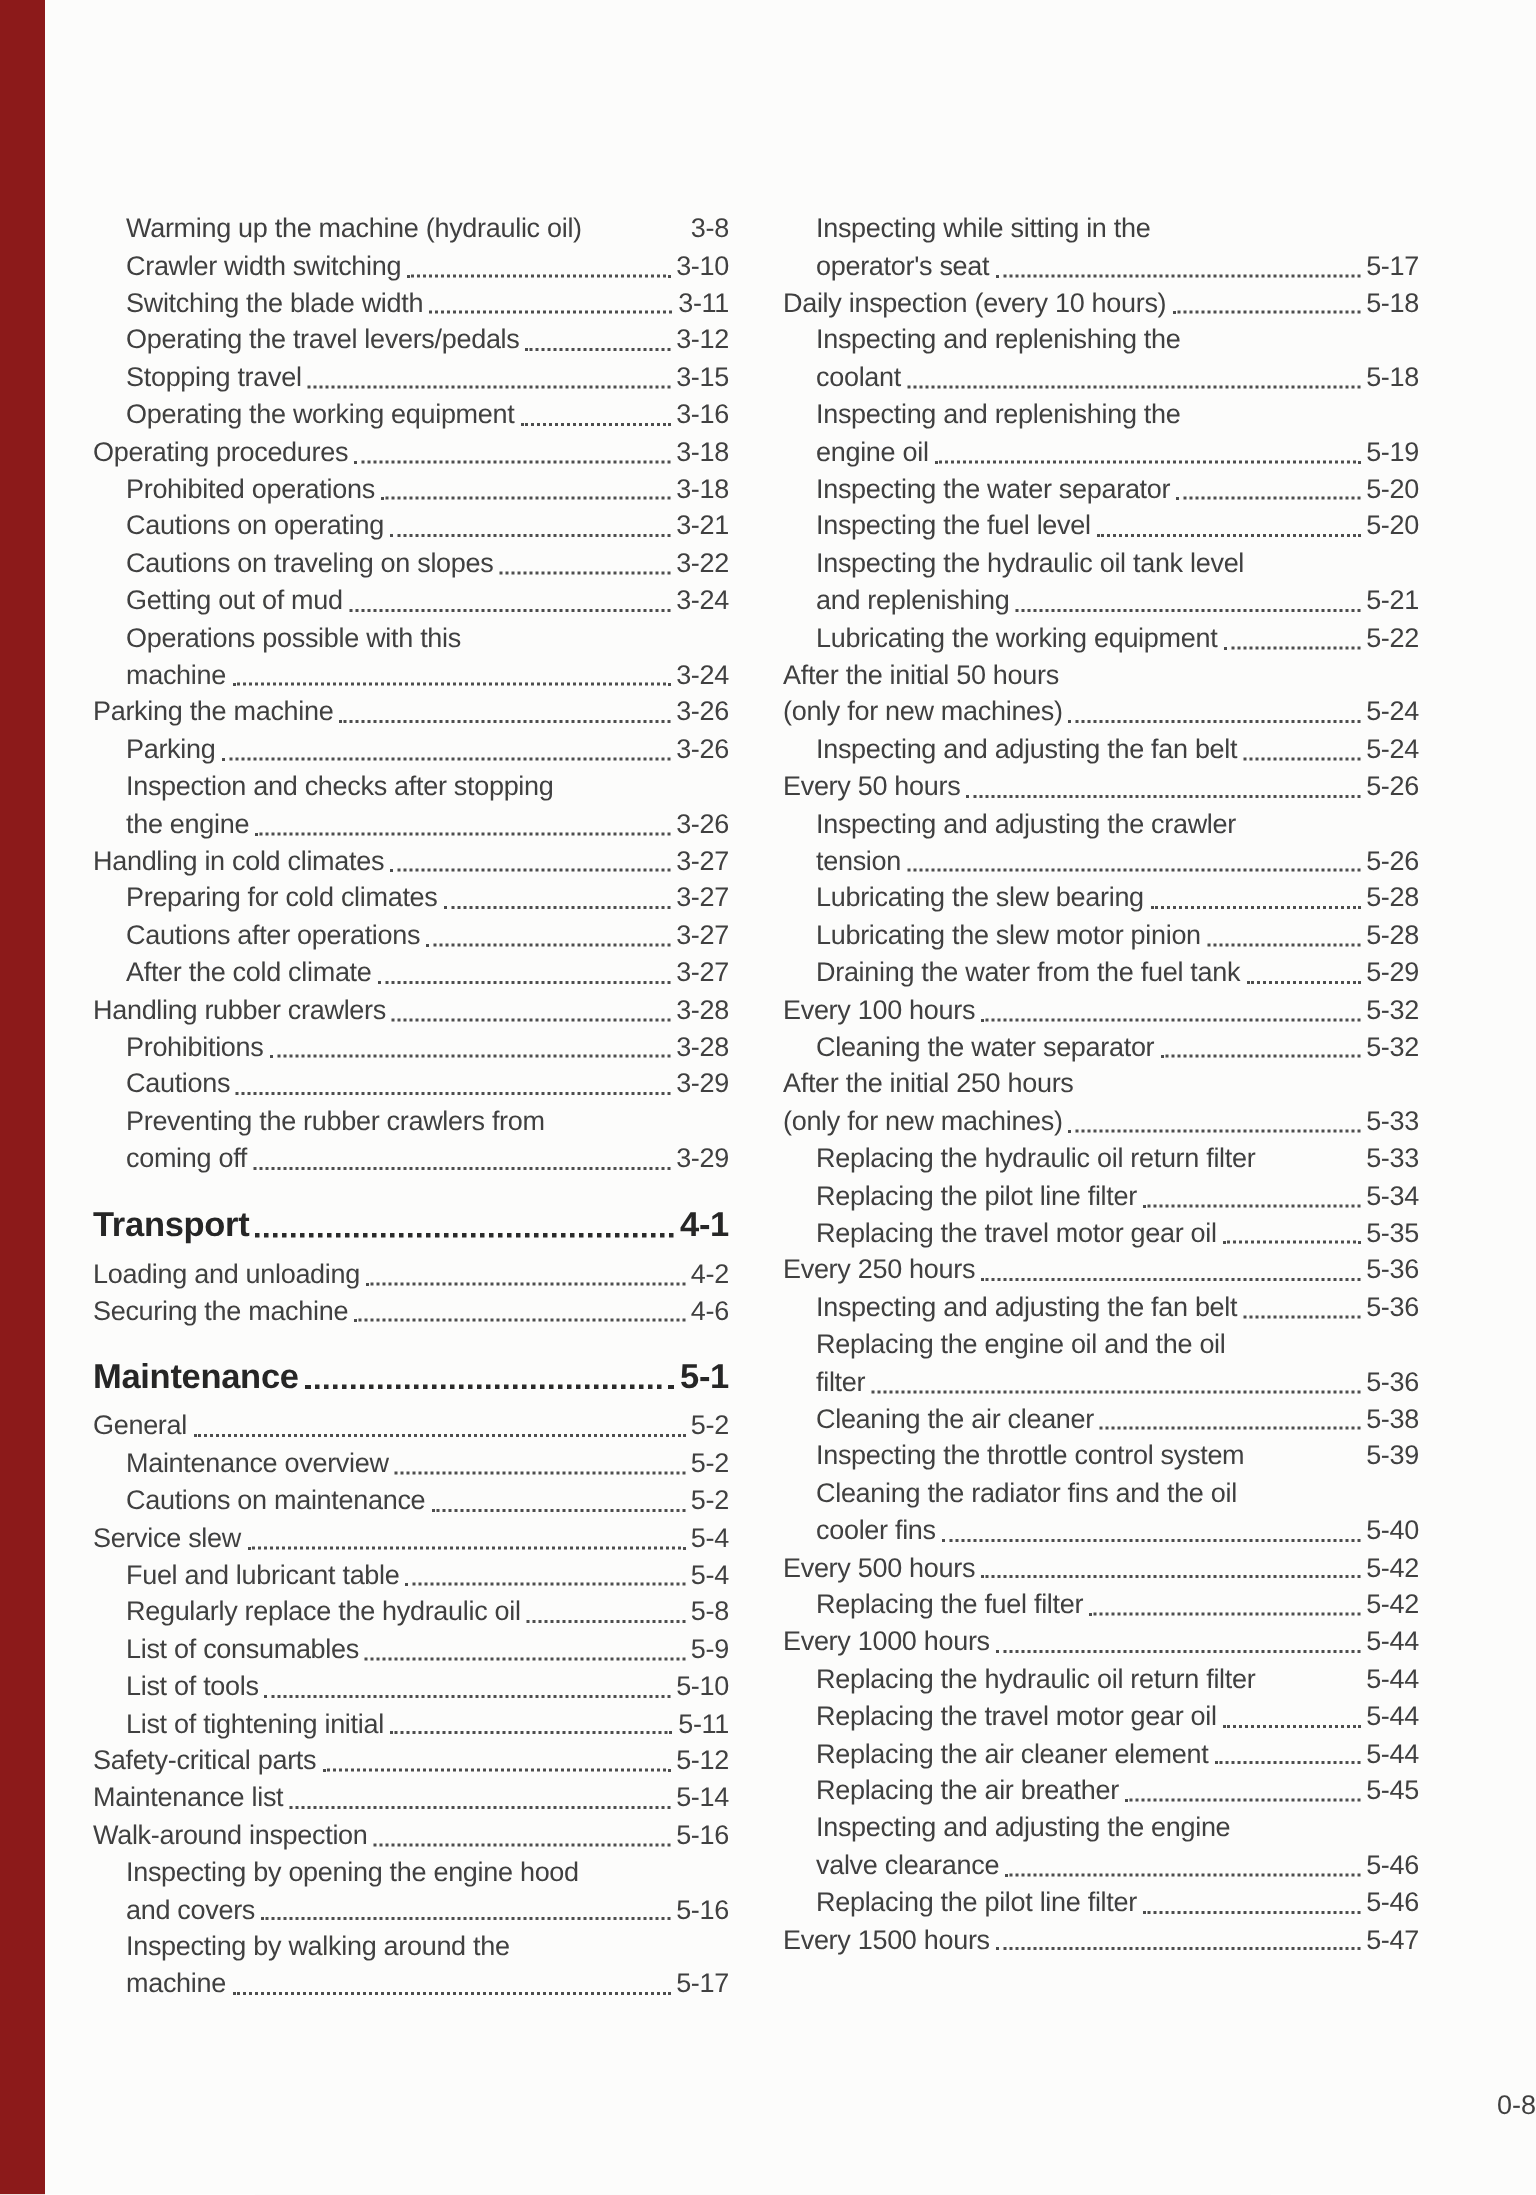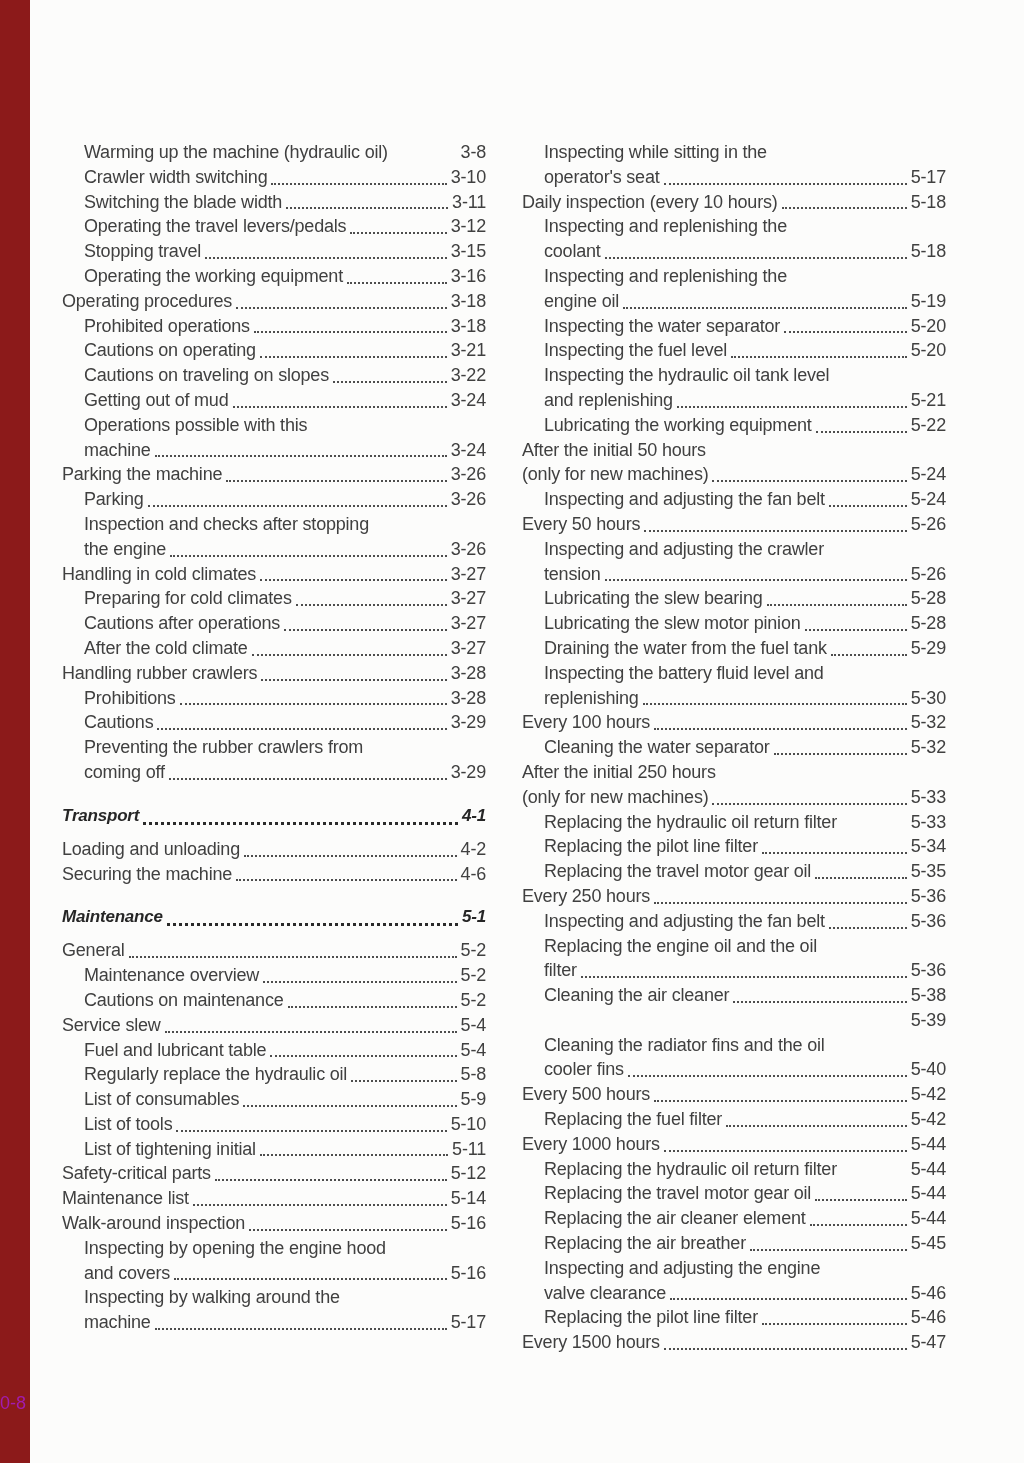--- a/index.html
+++ b/index.html
@@ -29,30 +29,30 @@
   .t{white-space:nowrap;}
   .leader{
     flex:1;min-width:8px;
     border-bottom:2.5px dotted #4d4d4d;
     margin:0 4px 5px 4px;
   }
   .leader.blank{border-bottom:none;}
   .pg{white-space:nowrap;}
   .entry.heading{margin:16px 0 6px;}
   .entry.heading .line{
-    font-size:17px;font-weight:bold;color:#262626;
-    line-height:30px;letter-spacing:-0.2px;font-style:italic;
+    font-size:23px;font-weight:bold;color:#262626;
+    line-height:30px;letter-spacing:-0.2px;
   }
   .entry.heading .leader{
     border-bottom:3.5px dotted #2a2a2a;
     margin-bottom:6px;
   }
   .footer{
     position:absolute;left:0;right:0;top:1393px;
-    text-align:left;font-size:18px;color:#a21caf;
+    text-align:right;font-size:18px;color:#404040;
   }
 </style>
 </head>
 <body>
 
 <div class="page">
   <div class="edge-band" style="background: rgb(140, 26, 26);"></div>
   <div class="content">
     <div class="col" id="col-left">
         <div class="entry indent">
@@ -475,30 +475,20 @@
             <span class="pg">5-28</span>
           </div>
         </div>
         <div class="entry indent">
           <div class="line">
             <span class="t">Draining the water from the fuel tank</span>
             <span class="leader"></span>
             <span class="pg">5-29</span>
           </div>
         </div>
-        <div class="entry indent">
-          <div class="line">
-            <span class="t">Inspecting the battery fluid level and</span>
-          </div>
-          <div class="line">
-            <span class="t">replenishing</span>
-            <span class="leader"></span>
-            <span class="pg">5-30</span>
-          </div>
-        </div>
         <div class="entry">
           <div class="line">
             <span class="t">Every 100 hours</span>
             <span class="leader"></span>
             <span class="pg">5-32</span>
           </div>
         </div>
         <div class="entry indent">
           <div class="line">
             <span class="t">Cleaning the water separator</span>
@@ -563,20 +553,21 @@
         </div>
         <div class="entry indent">
           <div class="line">
             <span class="t">Cleaning the air cleaner</span>
             <span class="leader"></span>
             <span class="pg">5-38</span>
           </div>
         </div>
         <div class="entry indent">
           <div class="line">
+            <span class="t">Inspecting the throttle control system</span>
             <span class="leader blank"></span>
             <span class="pg">5-39</span>
           </div>
         </div>
         <div class="entry indent">
           <div class="line">
             <span class="t">Cleaning the radiator fins and the oil</span>
           </div>
           <div class="line">
             <span class="t">cooler fins</span>

